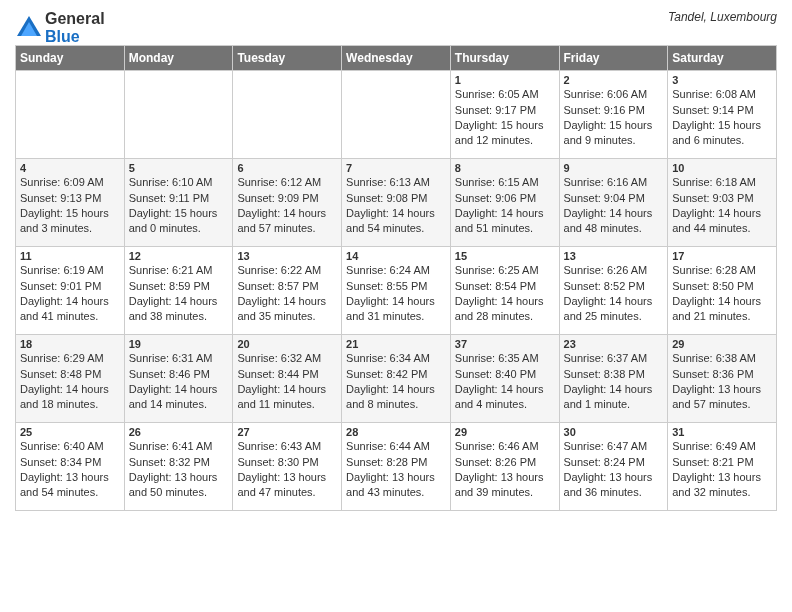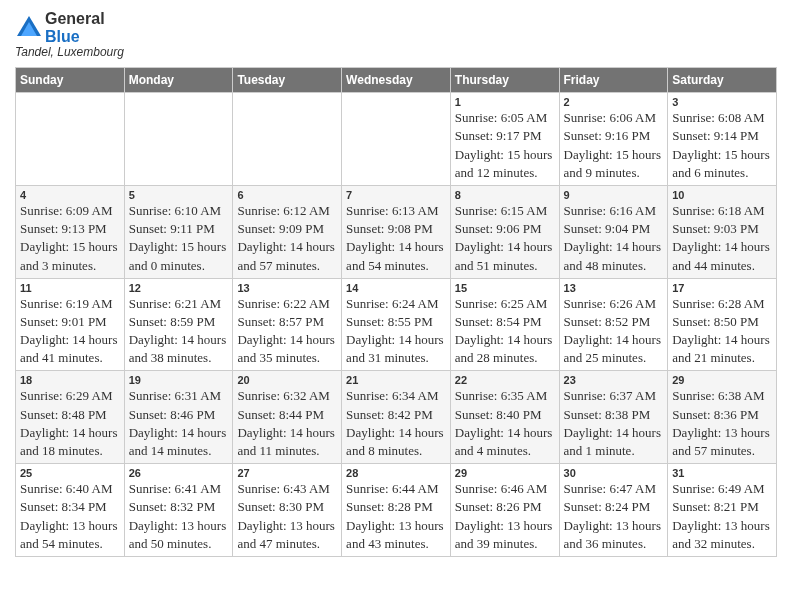--- a/index.html
+++ b/index.html
@@ -12,22 +12,20 @@
     }
     .page {
       width: 792px;
       height: 612px;
       padding: 10px 15px;
     }
     .header {
       display: flex;
       justify-content: space-between;
       align-items: flex-start;
-      margin-bottom: 8px;
-      flex-direction: column;
     }
     .logo {
       display: flex;
       align-items: center;
       gap: 2px;
     }
     .logo-text {
       font-size: 16px;
       font-weight: bold;
       line-height: 1.1;
@@ -78,24 +76,23 @@
     .calendar tr:nth-child(even) td {
       background: #f5f5f5;
     }
     .day-num {
       font-size: 11px;
       font-weight: bold;
       display: block;
       margin-bottom: 1px;
     }
     .day-info {
-      font-size: 13px;
+      font-size: 11px;
       line-height: 1.4;
       color: #333;
-      font-family: Liberation Serif, serif;
     }
     .empty-cell {
       background: #fff !important;
     }
     .footer {
       margin-top: 5px;
       font-size: 10px;
       color: #555;
     }
   </style>
@@ -263,21 +260,21 @@
             Sunrise: 6:32 AM<br>Sunset: 8:44 PM<br>Daylight: 14 hours and 11 minutes.
           </div>
         </td>
           <td>
           <span class="day-num">21</span>
           <div class="day-info">
             Sunrise: 6:34 AM<br>Sunset: 8:42 PM<br>Daylight: 14 hours and 8 minutes.
           </div>
         </td>
           <td>
-          <span class="day-num">22</span>
+          <span class="day-num">37</span>
           <div class="day-info">
             Sunrise: 6:35 AM<br>Sunset: 8:40 PM<br>Daylight: 14 hours and 4 minutes.
           </div>
         </td>
           <td>
           <span class="day-num">23</span>
           <div class="day-info">
             Sunrise: 6:37 AM<br>Sunset: 8:38 PM<br>Daylight: 14 hours and 1 minute.
           </div>
         </td>

